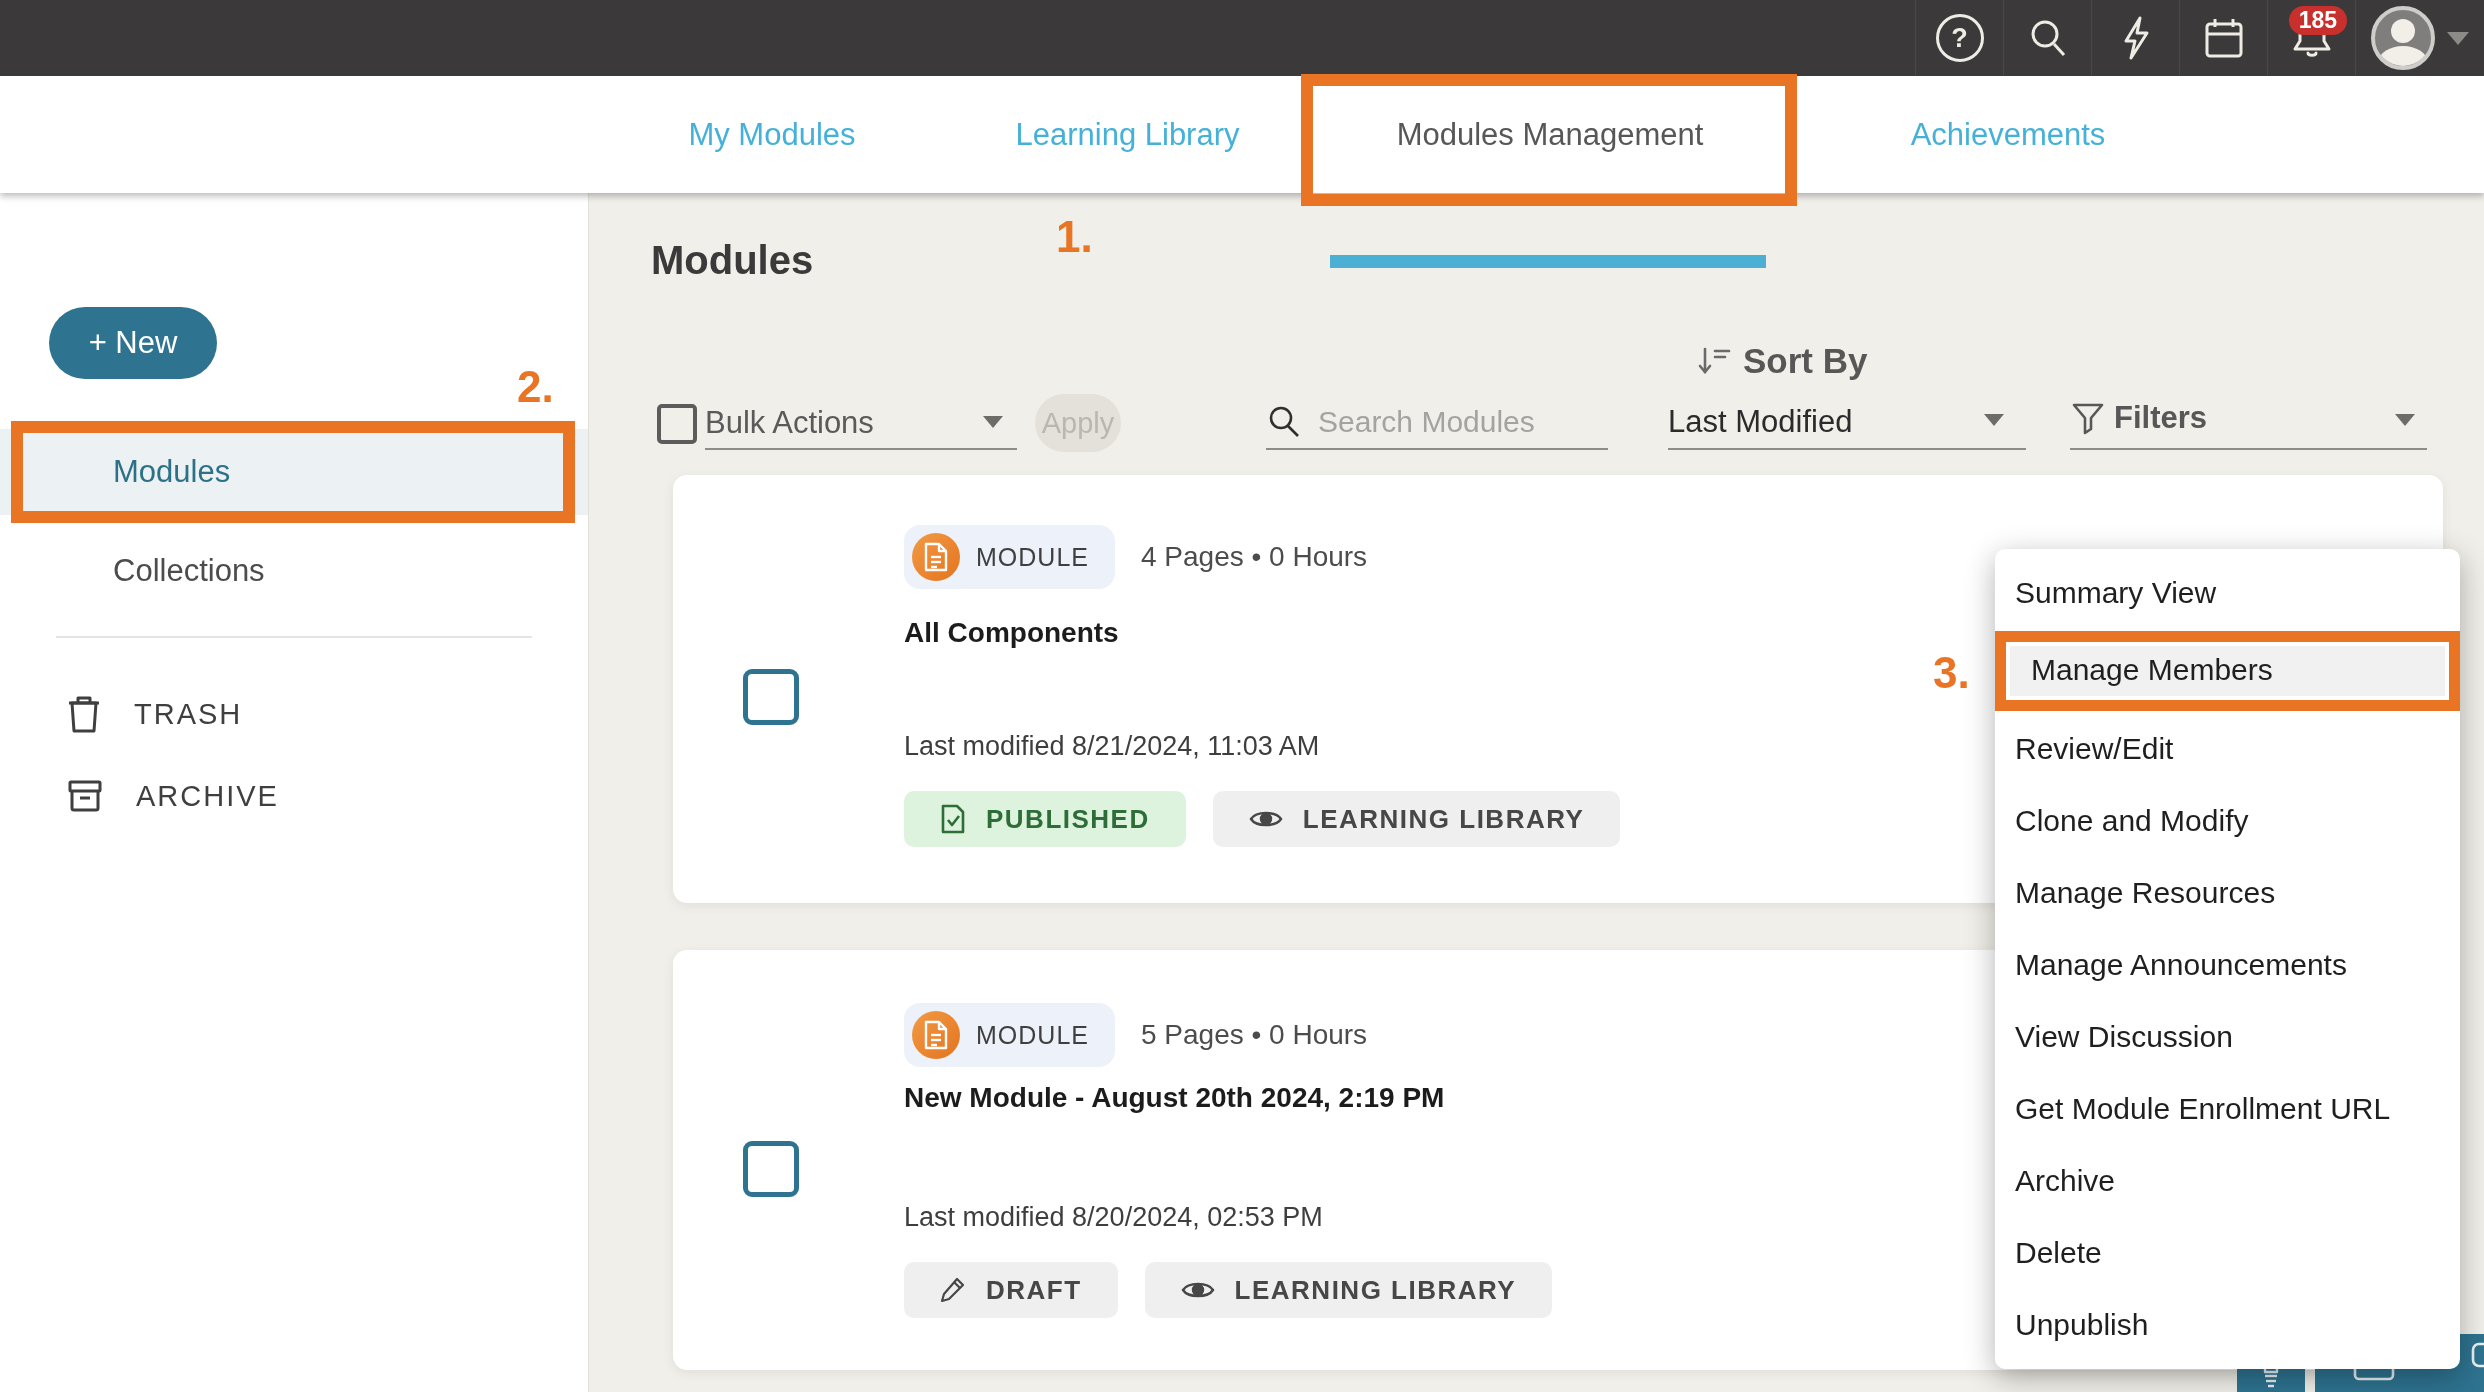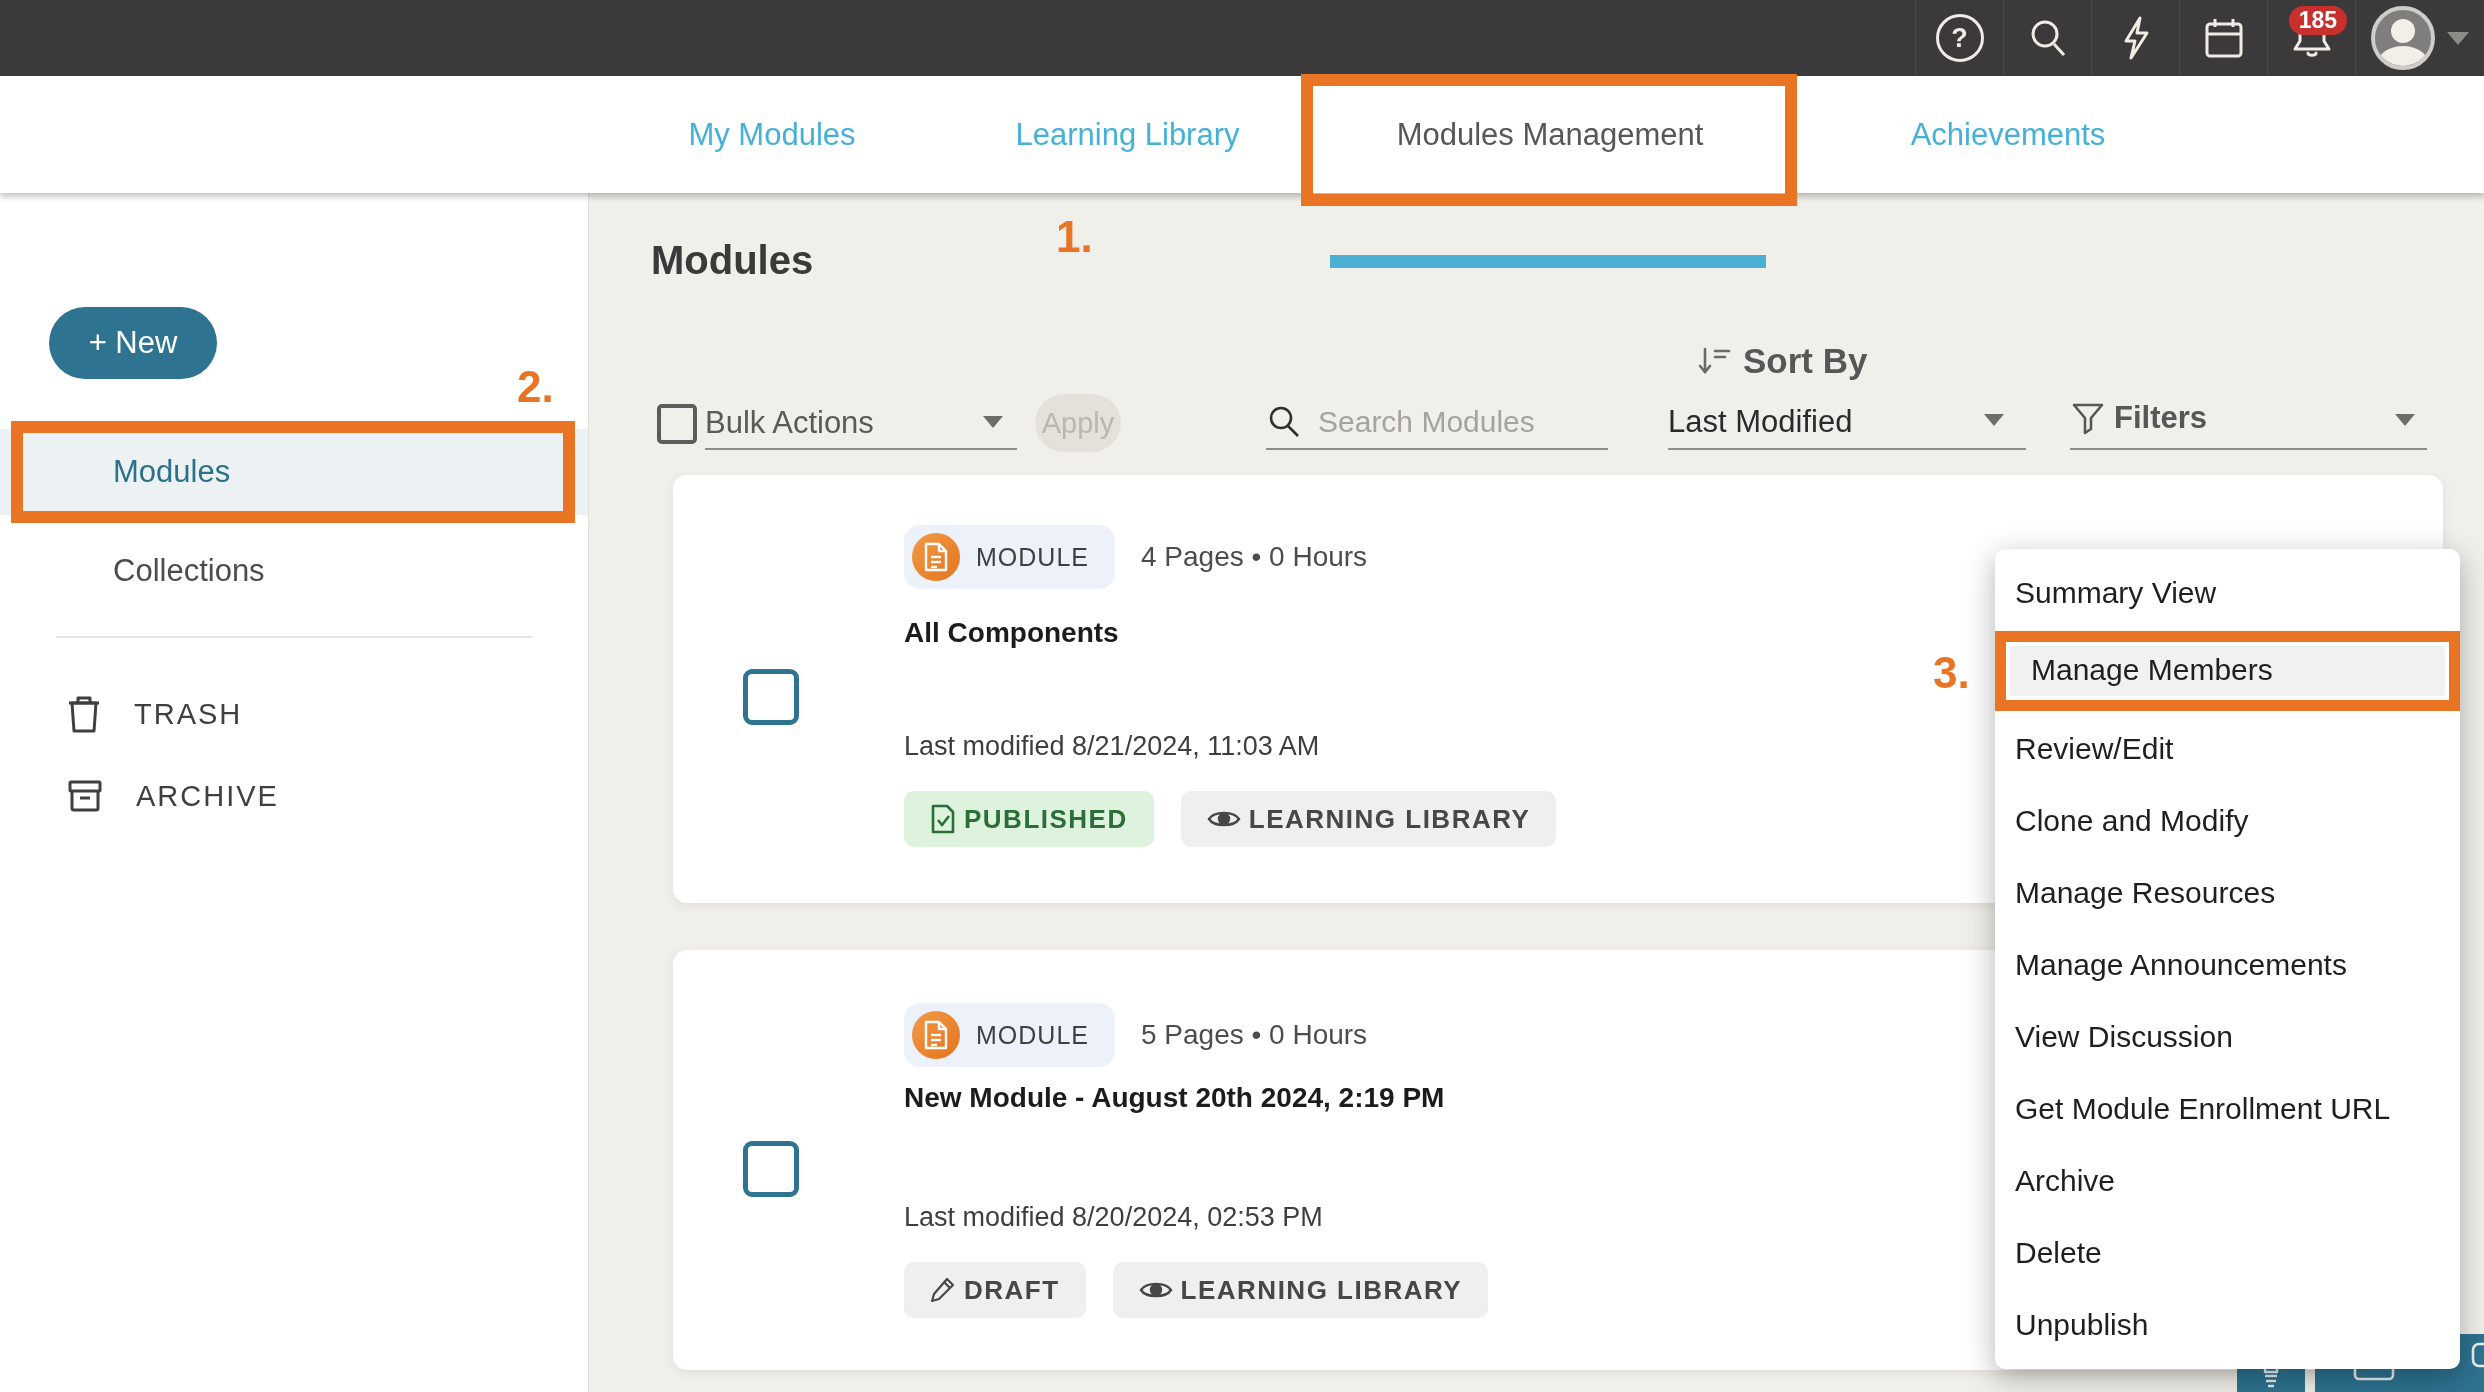--- a/index.html
+++ b/index.html
@@ -62,21 +62,21 @@
   .card.c2{top:950px;height:420px;}
   .card-cb{position:absolute;left:70px;width:46px;height:46px;border:5px solid #2e7390;border-radius:9px;background:#fff;cursor:pointer;}
   .typerow{position:absolute;left:231px;display:flex;align-items:center;gap:26px;}
   .type-pill{height:64px;border-radius:16px;background:#edf1f9;display:flex;align-items:center;gap:16px;padding:0 26px 0 8px;}
   .type-circle{width:48px;height:48px;border-radius:50%;background:linear-gradient(135deg,#f29a45,#e4741f);display:flex;align-items:center;justify-content:center;}
   .type-label{font-size:25px;letter-spacing:1px;color:#3f3f3f;}
   .meta{font-size:28px;color:#4c4c4c;}
   .card-title{position:absolute;left:231px;font-size:28px;font-weight:bold;color:#1c1c1c;cursor:pointer;}
   .modified{position:absolute;left:231px;font-size:27px;color:#3e3e3e;}
   .badges{position:absolute;left:231px;display:flex;gap:27px;}
-  .pill{height:56px;border-radius:10px;display:flex;align-items:center;gap:8px;padding:0 26px;font-size:26px;font-weight:bold;letter-spacing:1.5px;}
+  .pill{height:56px;border-radius:10px;display:flex;align-items:center;gap:20px;padding:0 36px;font-size:26px;font-weight:bold;letter-spacing:1.5px;}
   .pill.green{background:#def3de;color:#2d6e38;}
   .pill.gray{background:#efefef;color:#474747;}
   
   .ctx-menu{position:absolute;left:1995px;top:549px;width:465px;background:#fff;border-radius:10px;box-shadow:0 8px 30px rgba(0,0,0,0.30);padding:8px 0;z-index:30;}
   .menu-item{height:72px;line-height:72px;padding-left:20px;font-size:30px;color:#1f1f1f;cursor:pointer;white-space:nowrap;}
   .menu-item.highlight{height:80px;line-height:56px;border:11px solid #e87424;background:#f1f1f1;box-shadow:inset 0 0 0 4px #fff;padding-left:25px;box-sizing:border-box;margin:2px 0;}
   
   .widget{position:absolute;background:#2e7390;z-index:5;display:flex;align-items:center;justify-content:space-around;}
   .widget.a{left:2237px;top:1340px;width:68px;height:52px;border-radius:14px 14px 0 0;}
   .widget.b{left:2315px;top:1334px;width:250px;height:58px;border-radius:16px 0 0 0;}

